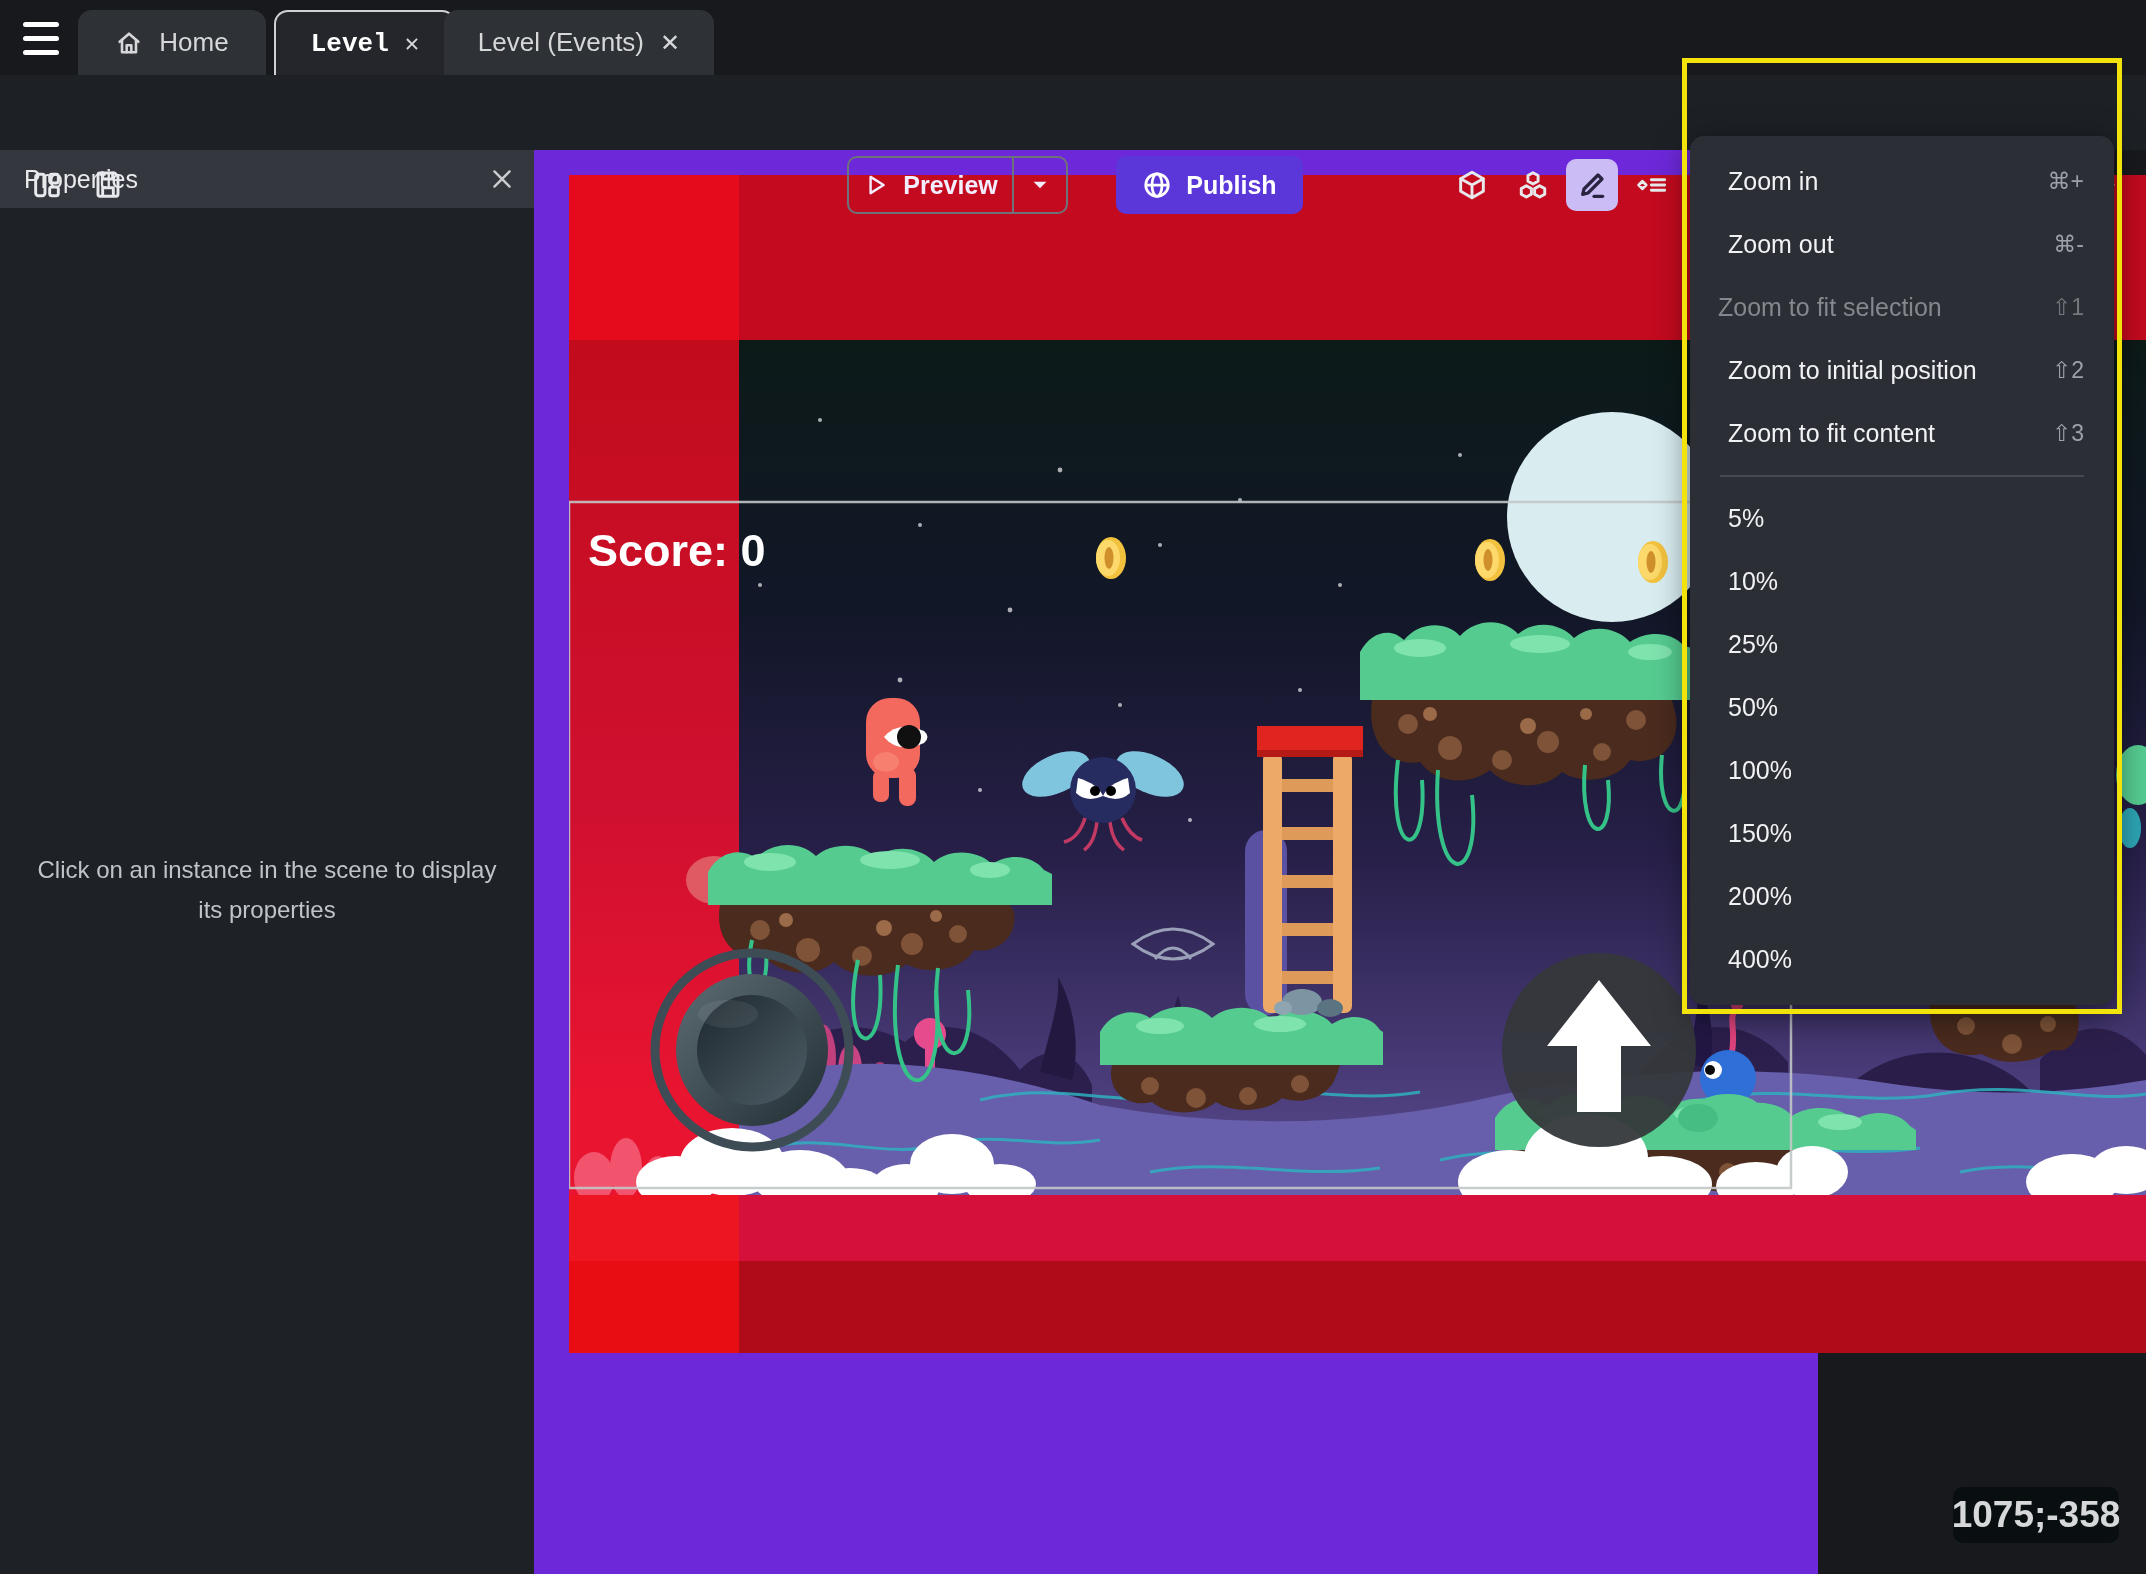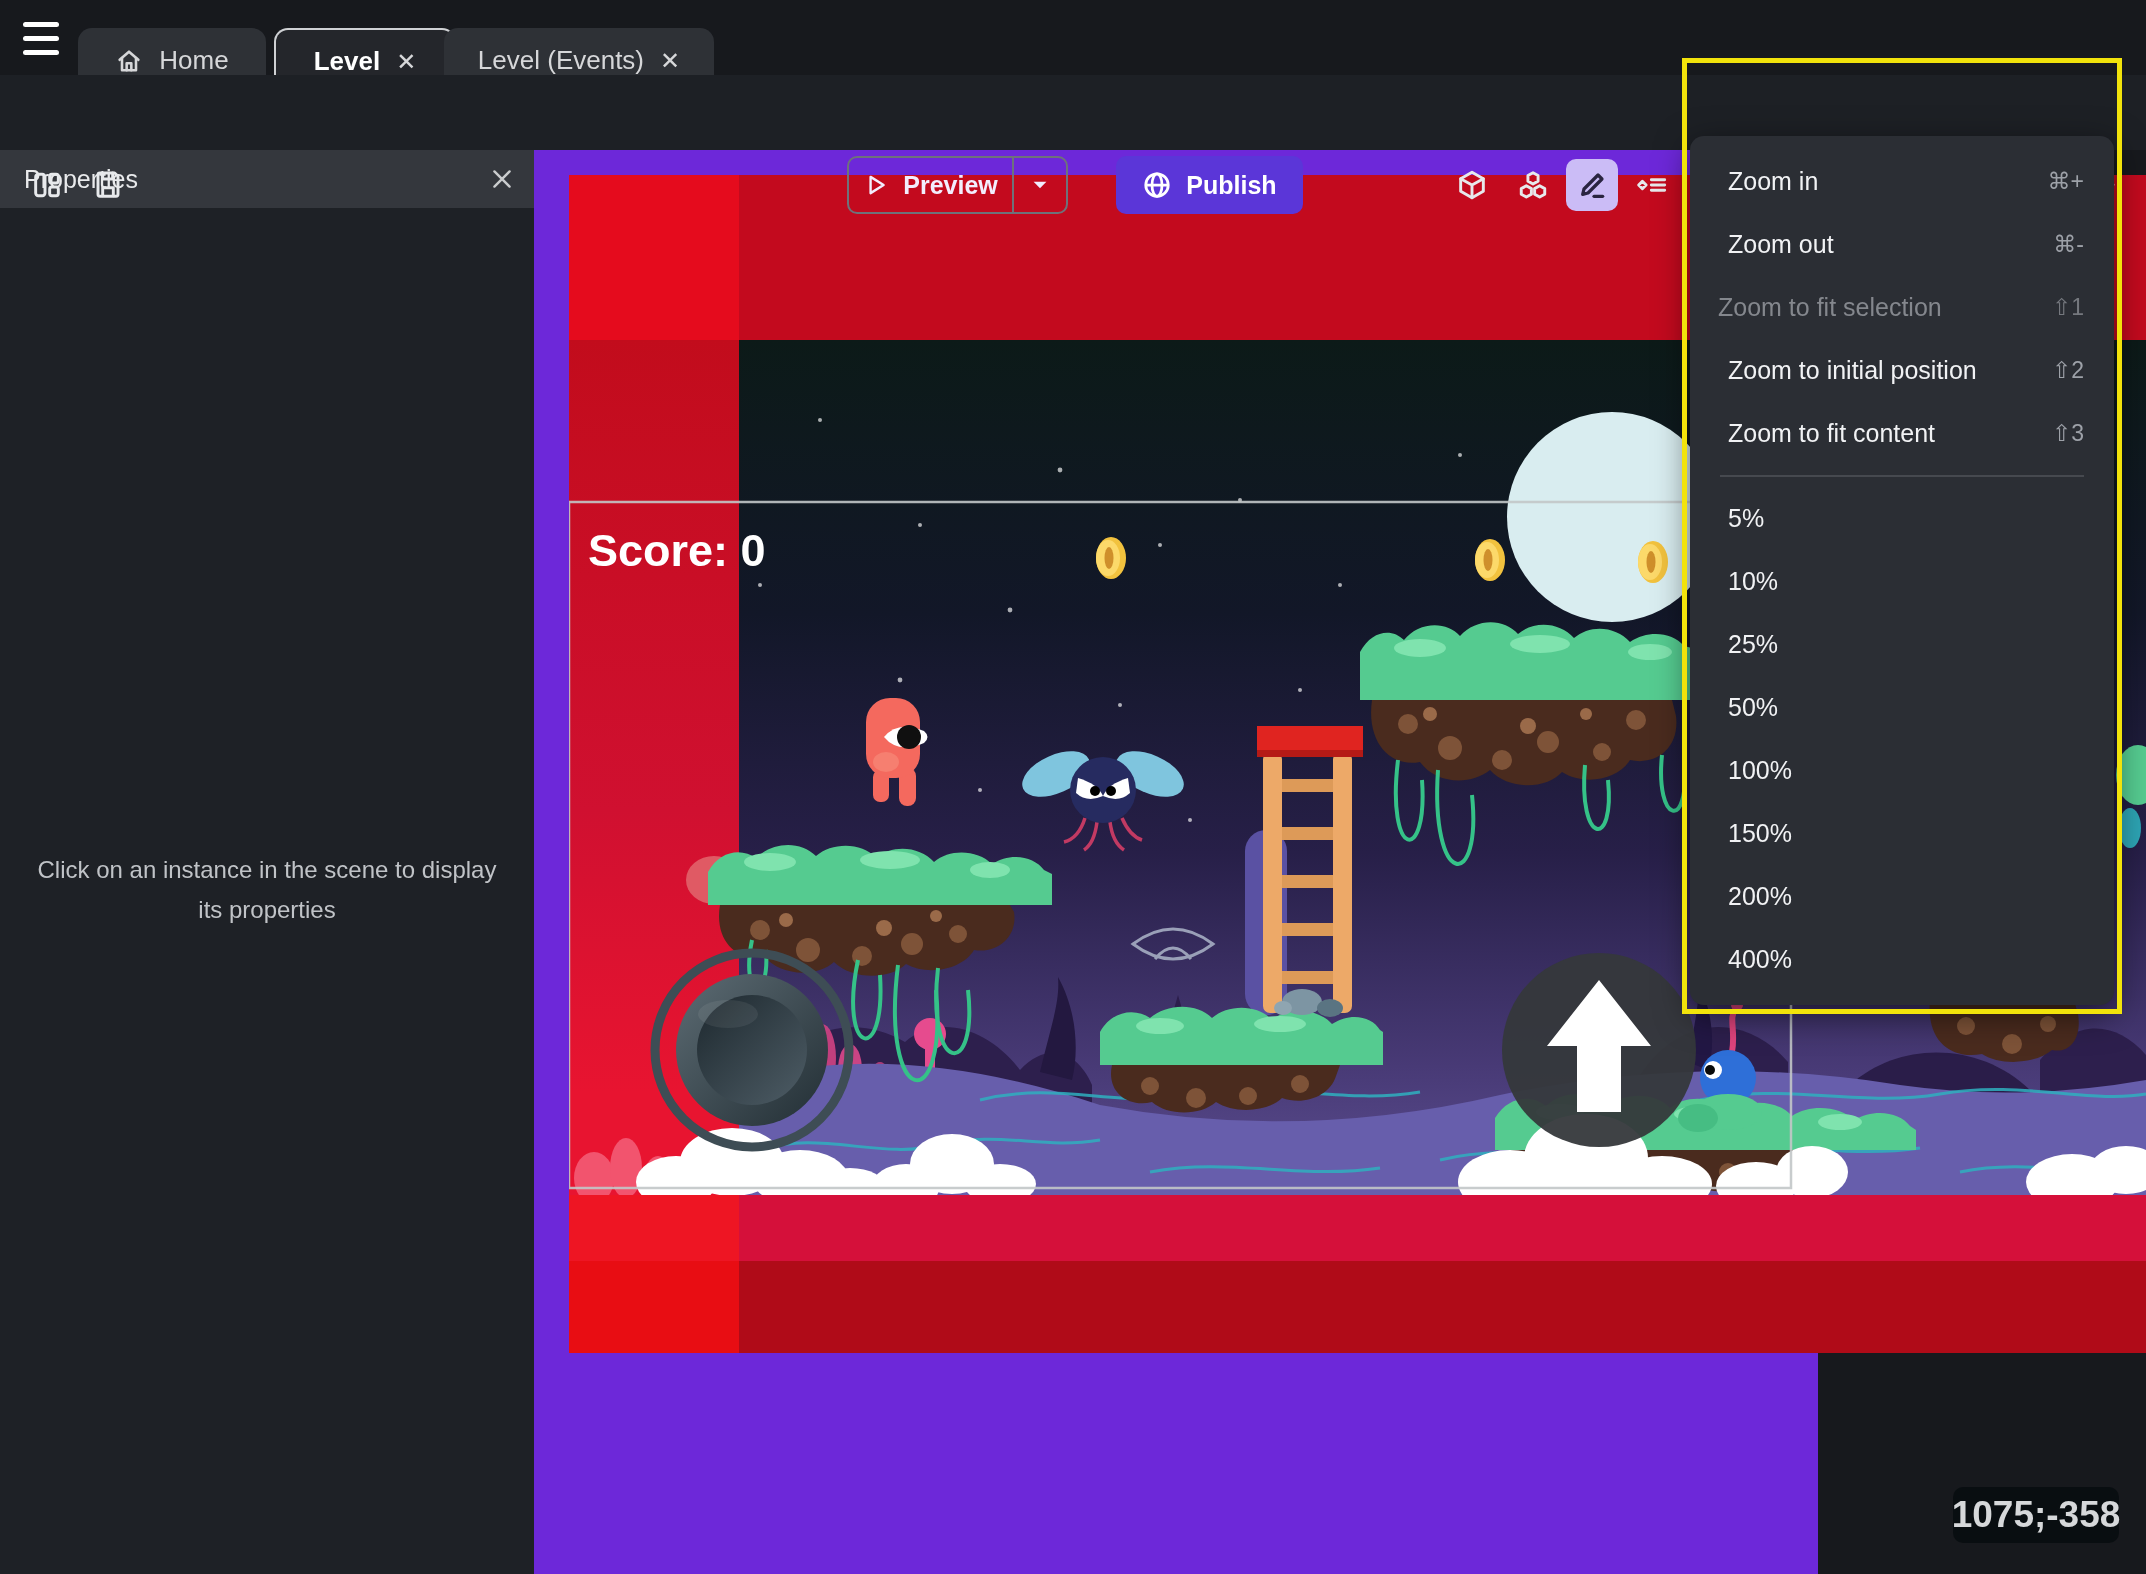--- a/index.html
+++ b/index.html
@@ -1,23 +1,23 @@
 <!DOCTYPE html>
 <html><head>
 <meta charset="utf-8">
 <style>
   html,body{margin:0;padding:0;background:#17191d;}
   body{width:2146px;height:1574px;overflow:hidden;font-family:"Liberation Sans",sans-serif;position:relative;-webkit-user-select:none;user-select:none;color:#e7e9ec;}
   .abs{position:absolute;}
   .ic{stroke:currentColor;fill:none;stroke-width:2.2;stroke-linecap:round;stroke-linejoin:round;display:block;}
   
   #tabbar{left:0;top:0;width:2146px;height:75px;background:#17191d;z-index:20;}
-  .tab{position:absolute;top:10px;height:65px;border-radius:14px 14px 0 0;display:flex;align-items:center;justify-content:center;gap:16px;font-size:26px;color:#d6d7d9;background:#2e3136;box-sizing:border-box;cursor:pointer;margin-top:18px;}
+  .tab{position:absolute;top:10px;height:65px;border-radius:14px 14px 0 0;display:flex;align-items:center;justify-content:center;gap:16px;font-size:26px;color:#d6d7d9;background:#2e3136;box-sizing:border-box;cursor:pointer;}
   #tab-home{left:78px;width:188px;}
-  #tab-level{left:274px;width:182px;background:#24262b;border:2px solid #cfd1d4;border-bottom:none;color:#ffffff;font-weight:bold;}
+  #tab-level{left:274px;width:182px;background:#24262b;border:2px solid #cfd1d4;border-bottom:none;color:#ffffff;font-weight:bold;font-family:Liberation Mono, monospace;}
   #tab-events{left:444px;width:270px;}
   .tab .x{font-size:24px;color:#d6d7d9;font-weight:normal;}
   #hamburger{left:16px;top:14px;width:50px;height:48px;display:flex;flex-direction:column;justify-content:center;gap:9px;cursor:pointer;}
   #hamburger span{display:block;width:36px;height:5px;border-radius:3px;background:#ffffff;margin:0 auto;}
   
   #toolbar{left:0;top:75px;width:2146px;height:75px;background:#1d2025;z-index:20;}
   .tbtn{position:absolute;top:86px;width:48px;height:48px;display:flex;align-items:center;justify-content:center;color:#e7e9ec;cursor:pointer;border-radius:10px;}
   .tbtn.dim{color:#686c72;}
   .tdiv{position:absolute;top:88px;width:2px;height:44px;background:#343840;}
   #btn-preview{position:absolute;left:847px;top:81px;width:221px;height:58px;border:2px solid #6e727a;border-radius:10px;box-sizing:border-box;display:flex;align-items:center;color:#f2edfd;font-weight:bold;font-size:25px;cursor:pointer;}

